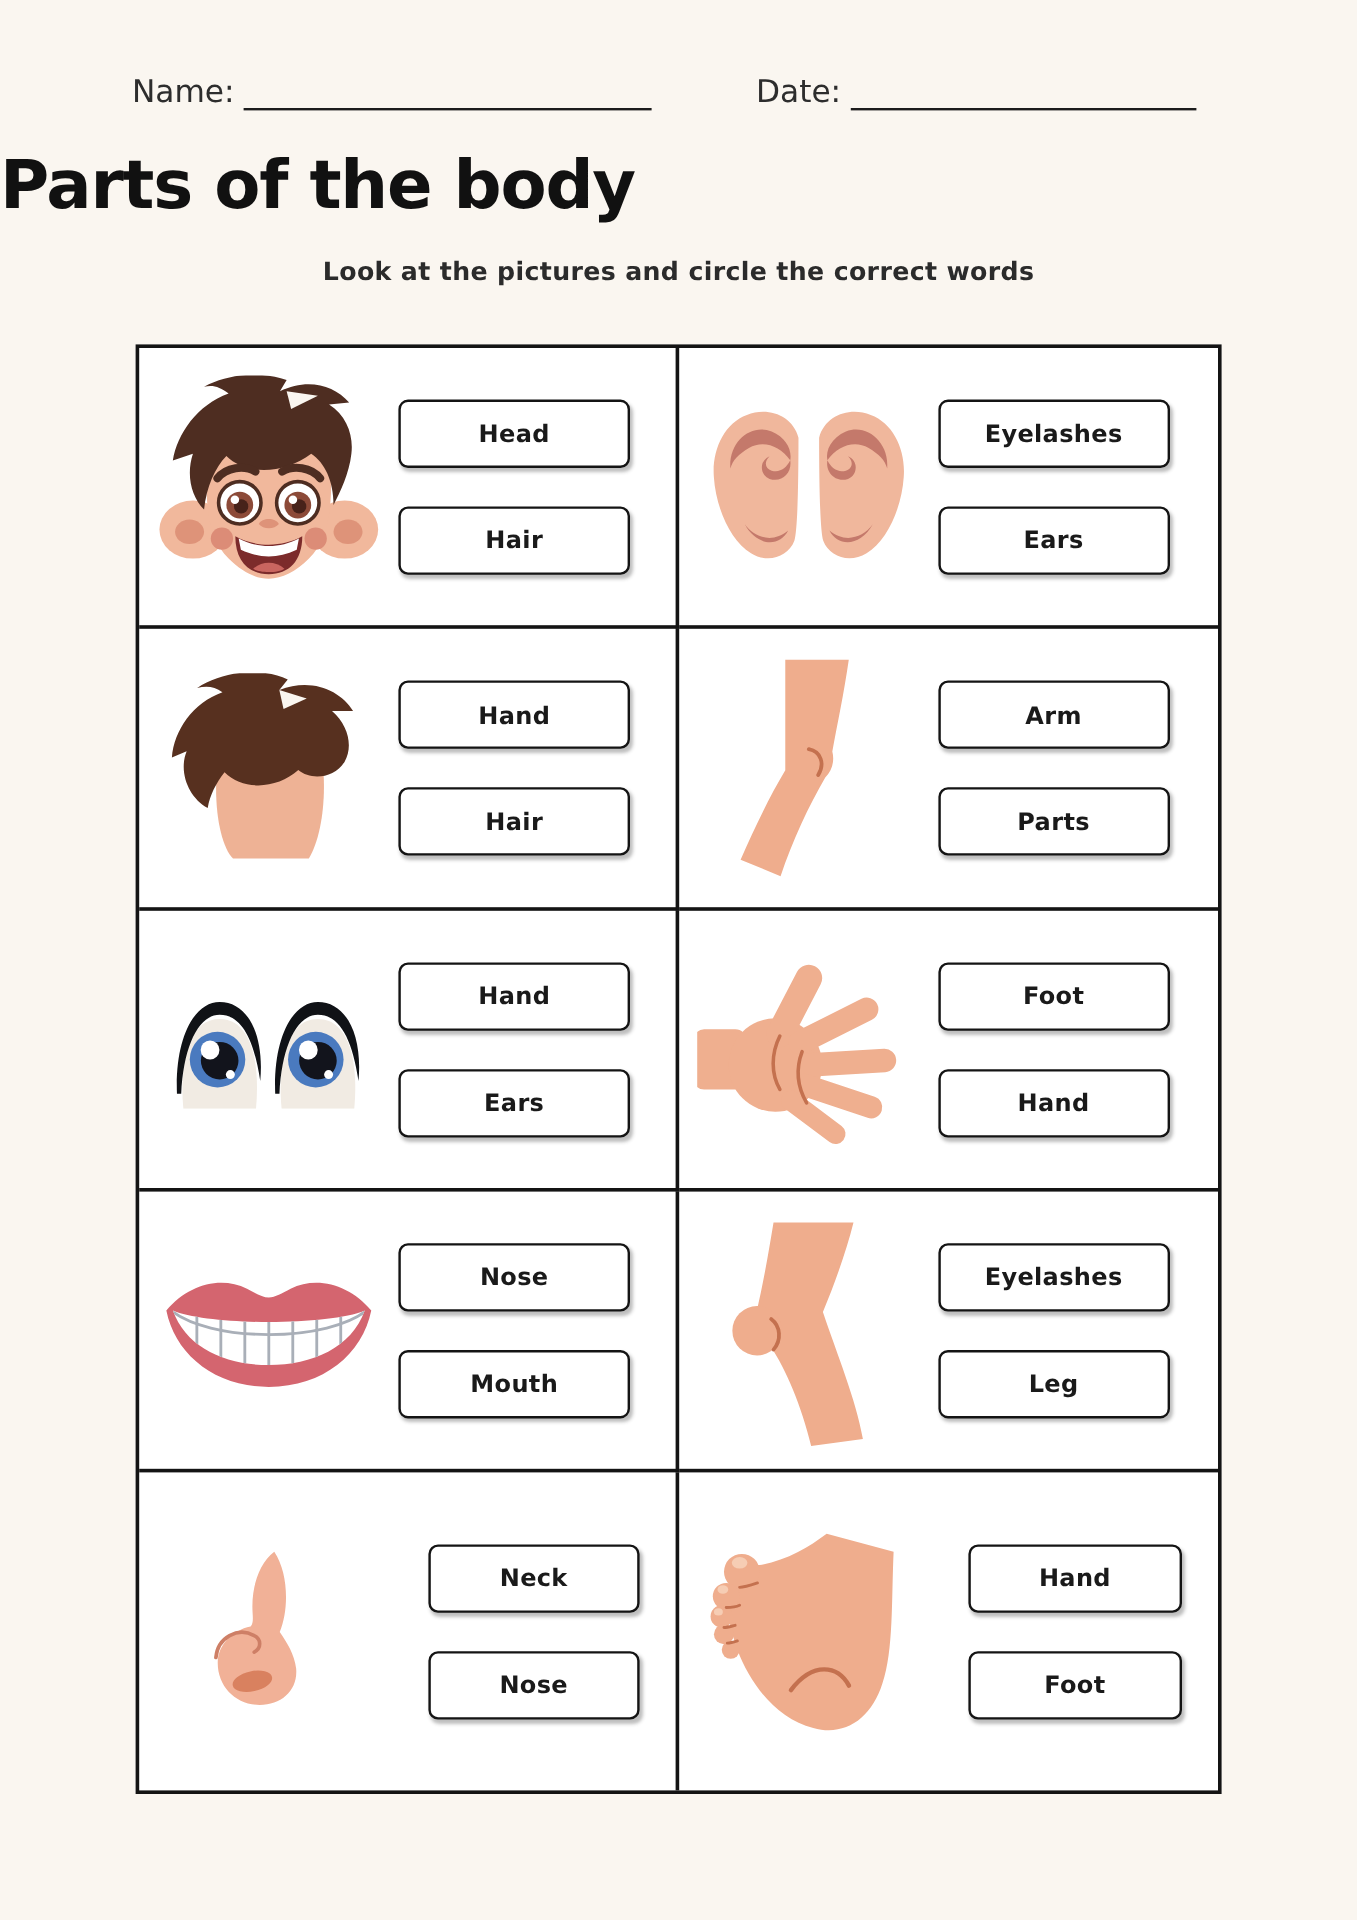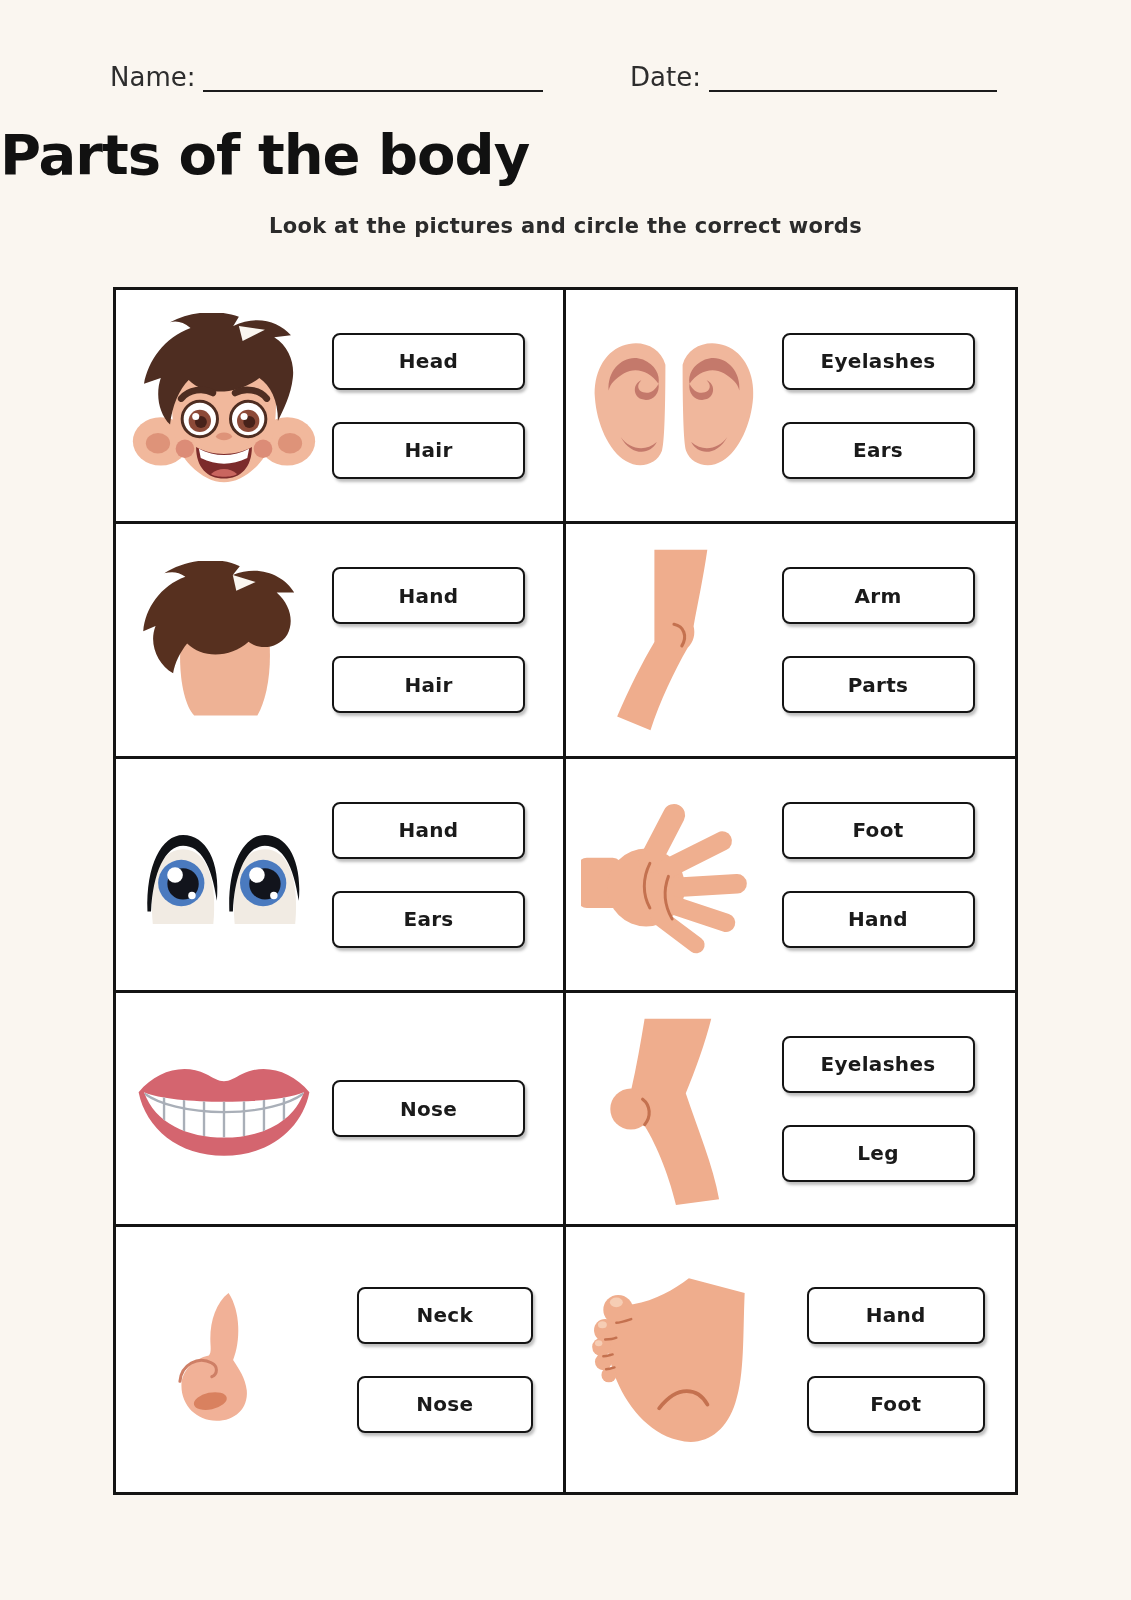--- a/index.html
+++ b/index.html
@@ -248,20 +248,23 @@
             <line x1="61" y1="24" x2="61" y2="48"></line>
             <line x1="72" y1="22" x2="72" y2="46"></line>
             <line x1="83" y1="20" x2="83" y2="44"></line>
           </g>
         </svg>
       </div>
       <div class="options">
         <button class="option-box">
             <span>Nose</span>
           </button>
+        <button class="option-box">
+            <span>Mouth</span>
+          </button>
       </div>
     </div>
 
     <div class="cell">
       <div class="illo">
         <svg width="196" height="196" viewBox="0 0 100 100">
           <path d="M35,4 L69,4 C66,16 61,30 56,42 C62,60 70,79 73,96 L51,99 C47,82 40,66 34,57 C29,53 26,47 28,41 C31,28 33,16 35,4 Z" fill="#EFAD8D"></path>
           <circle cx="28" cy="50" r="10.5" fill="#EFAD8D"></circle>
           <path d="M34,45 C38,48 38.5,54 35,58" stroke="#C4714F" stroke-width="1.6" fill="none" stroke-linecap="round"></path>
         </svg>

